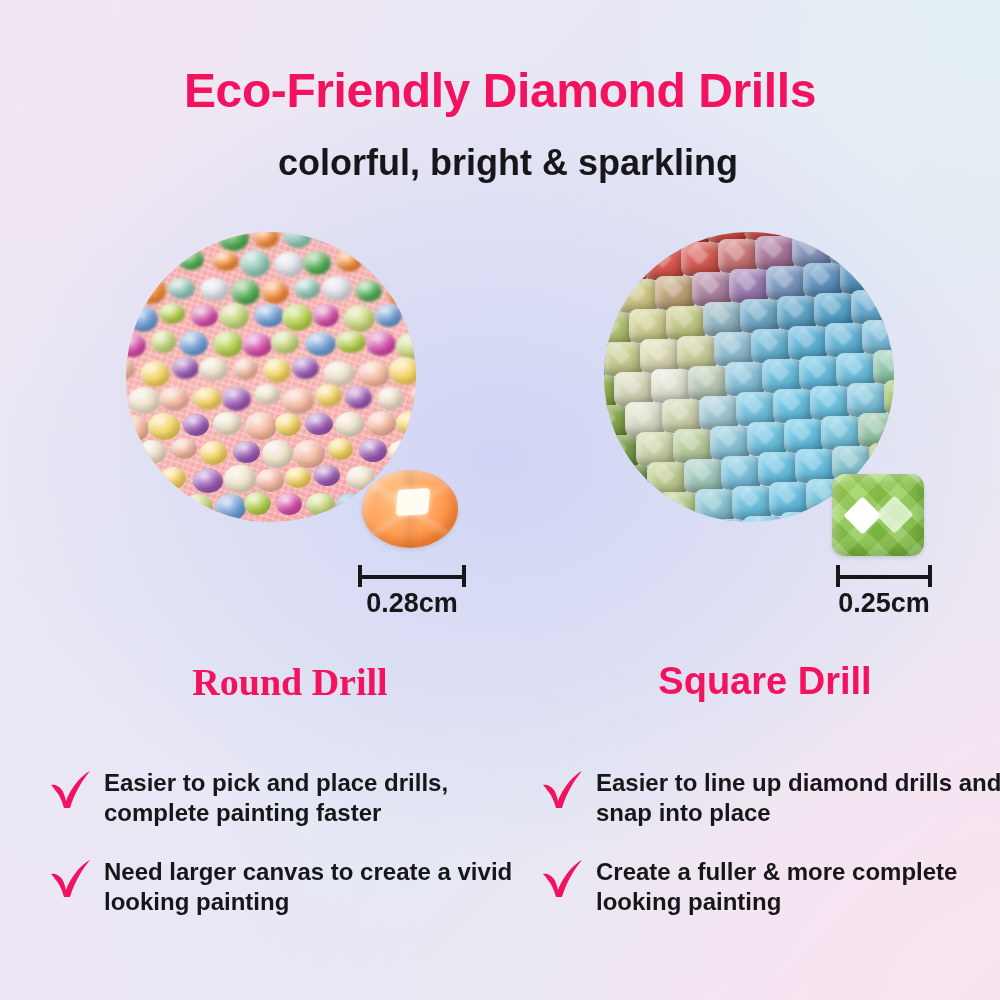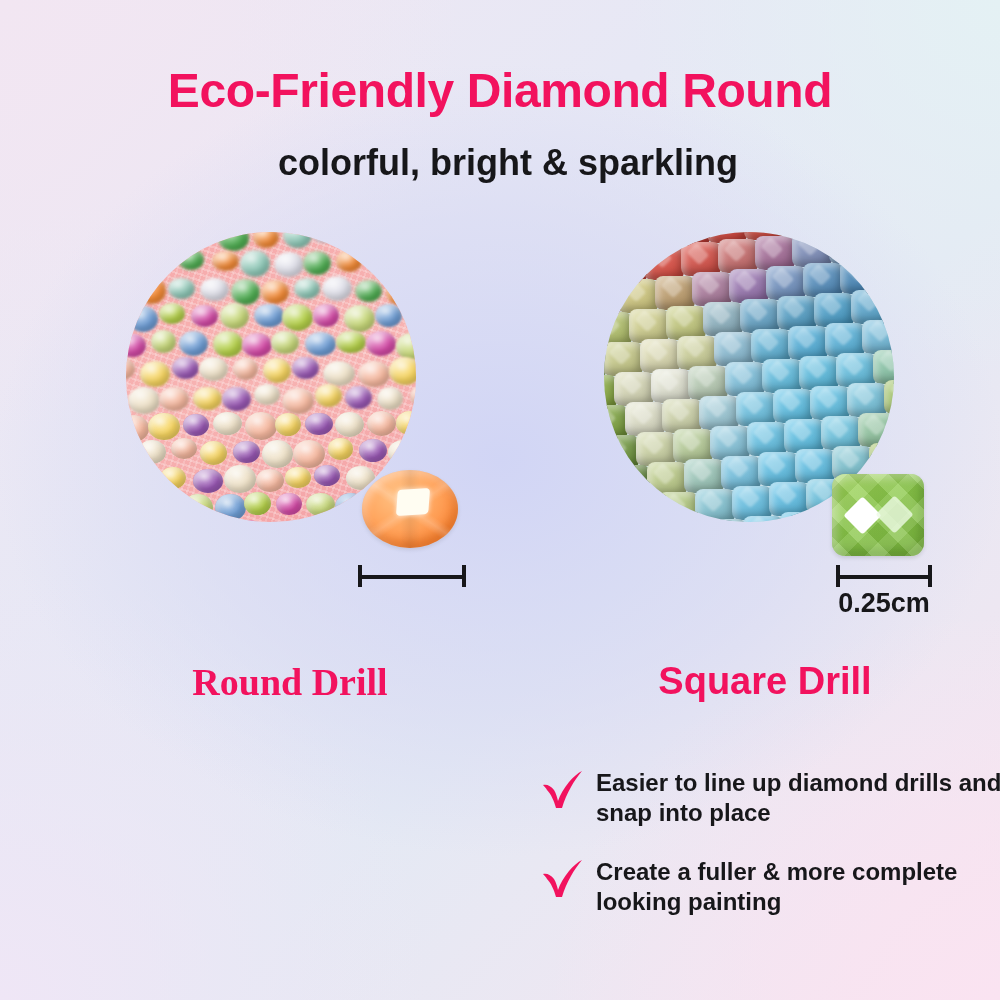--- a/index.html
+++ b/index.html
@@ -232,21 +232,21 @@
     line-height: 1.25;
     color: #17171a;
     padding-top: 3px;
   }
 </style>
 </head>
 <body>
 
 <div id="poster">
 
-  <div class="main-title">Eco-Friendly Diamond Round</div>
+  <div class="main-title">Eco-Friendly Diamond Drills</div>
   <div class="sub-title">colorful, bright &amp; sparkling</div>
 
   <div class="photo-circle" id="round-photo">
     <div class="photo-inner">
       <div class="round-canvas"></div>
       <div id="round-beads">
           <div class="bead" style="left: -1.06078px; top: -8.98905px; width: 27.5675px; height: 23.8418px; background: radial-gradient(at 36% 30%, rgba(255, 255, 255, 0.55), rgba(255, 255, 255, 0) 55%), rgb(245, 139, 54); filter: blur(1.65px);"></div>
           <div class="bead" style="left: 34.2567px; top: -8.05743px; width: 30.7065px; height: 25.9076px; background: radial-gradient(at 36% 30%, rgba(255, 255, 255, 0.55), rgba(255, 255, 255, 0) 55%), rgb(143, 201, 184); filter: blur(1.64px);"></div>
           <div class="bead" style="left: 65.4158px; top: -7.86712px; width: 25.117px; height: 20.1893px; background: radial-gradient(at 36% 30%, rgba(255, 255, 255, 0.55), rgba(255, 255, 255, 0) 55%), rgb(224, 224, 234); filter: blur(1.64px);"></div>
           <div class="bead" style="left: 92.2612px; top: -6.5208px; width: 30.4747px; height: 25.2248px; background: radial-gradient(at 36% 30%, rgba(255, 255, 255, 0.55), rgba(255, 255, 255, 0) 55%), rgb(79, 174, 82); filter: blur(1.63px);"></div>
@@ -478,31 +478,46 @@
     <div class="facets"></div>
     <div class="glint-a"></div>
     <div class="glint-b"></div>
   </div>
 
   <div class="measure" id="measure-round">
     <div class="cap left"></div>
     <div class="line"></div>
     <div class="cap right"></div>
   </div>
+  <div class="measure-label" id="measure-round-label">0.28cm</div>
 
   <div class="measure" id="measure-square">
     <div class="cap left"></div>
     <div class="line"></div>
     <div class="cap right"></div>
   </div>
   <div class="measure-label" id="measure-square-label">0.25cm</div>
 
   <div class="col-heading" id="heading-round">Round Drill</div>
   <div class="col-heading" id="heading-square">Square Drill</div>
 
+  <div class="bullets" id="bullets-round">
+    <div class="bullet">
+      <span class="check-icon"><svg viewBox="0 0 46 46" width="46" height="46" aria-hidden="true">
+            <path d="M3 18 C7 17 11 19 14 23 C16 26 17 30 18 34 C20 28 24 21 29 15 C33 10 38 6 42 4 C38 9 34 14 31 20 C27 27 24 34 22 41 C20 41 18 41 16 41 C14 34 11 27 7 23 C6 21 4 19 3 18 Z" fill="#f2125e"></path>
+          </svg></span>
+      <span class="bullet-text">Easier to pick and place drills, complete painting faster</span>
+    </div>
+    <div class="bullet">
+      <span class="check-icon"><svg viewBox="0 0 46 46" width="46" height="46" aria-hidden="true">
+            <path d="M3 18 C7 17 11 19 14 23 C16 26 17 30 18 34 C20 28 24 21 29 15 C33 10 38 6 42 4 C38 9 34 14 31 20 C27 27 24 34 22 41 C20 41 18 41 16 41 C14 34 11 27 7 23 C6 21 4 19 3 18 Z" fill="#f2125e"></path>
+          </svg></span>
+      <span class="bullet-text">Need larger canvas to create a vivid looking painting</span>
+    </div>
+  </div>
 
   <div class="bullets" id="bullets-square">
     <div class="bullet">
       <span class="check-icon"><svg viewBox="0 0 46 46" width="46" height="46" aria-hidden="true">
             <path d="M3 18 C7 17 11 19 14 23 C16 26 17 30 18 34 C20 28 24 21 29 15 C33 10 38 6 42 4 C38 9 34 14 31 20 C27 27 24 34 22 41 C20 41 18 41 16 41 C14 34 11 27 7 23 C6 21 4 19 3 18 Z" fill="#f2125e"></path>
           </svg></span>
       <span class="bullet-text">Easier to line up diamond drills and snap into place</span>
     </div>
     <div class="bullet">
       <span class="check-icon"><svg viewBox="0 0 46 46" width="46" height="46" aria-hidden="true">

